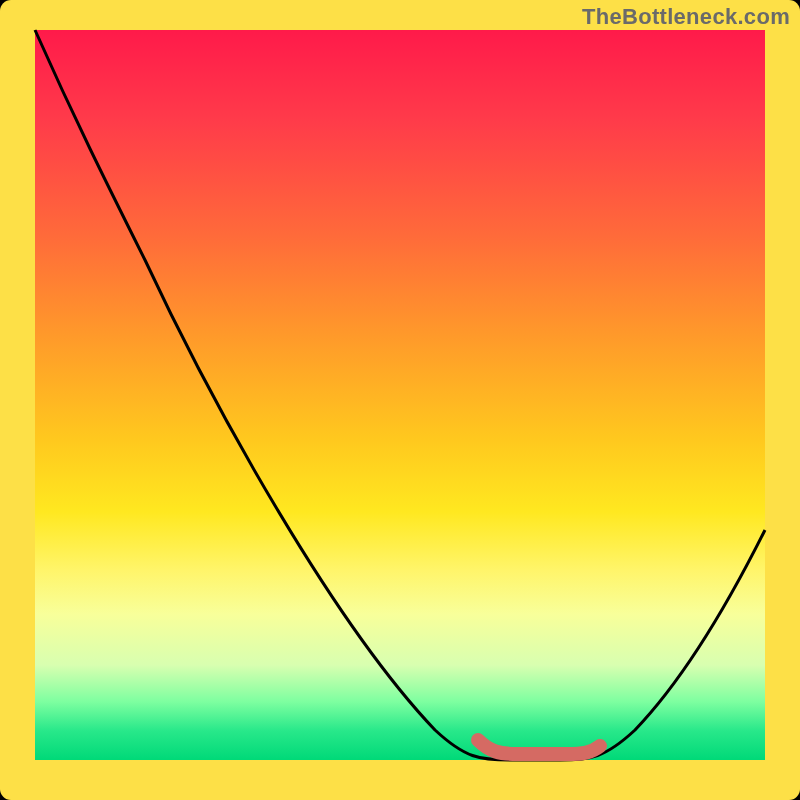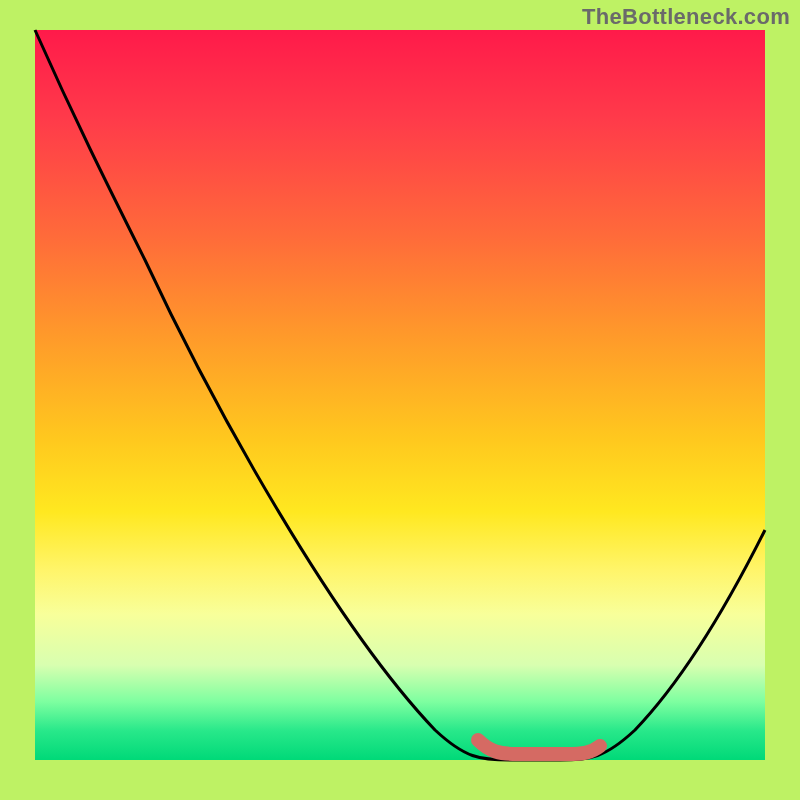--- a/index.html
+++ b/index.html
@@ -8,21 +8,22 @@
     width: 800px;
     height: 800px;
     background: #000;
     overflow: hidden;
     font-family: Arial, Helvetica, sans-serif;
   }
   .frame {
     position: relative;
     width: 800px;
     height: 800px;
-    background: #bef264;
+    background: #fde047;
+    border-radius: 11px;
   }
   .watermark {
     position: absolute;
     top: 4px;
     right: 10px;
     color: #6a6a6a;
     font-size: 22px;
     font-weight: 600;
     letter-spacing: 0.3px;
     z-index: 30;

